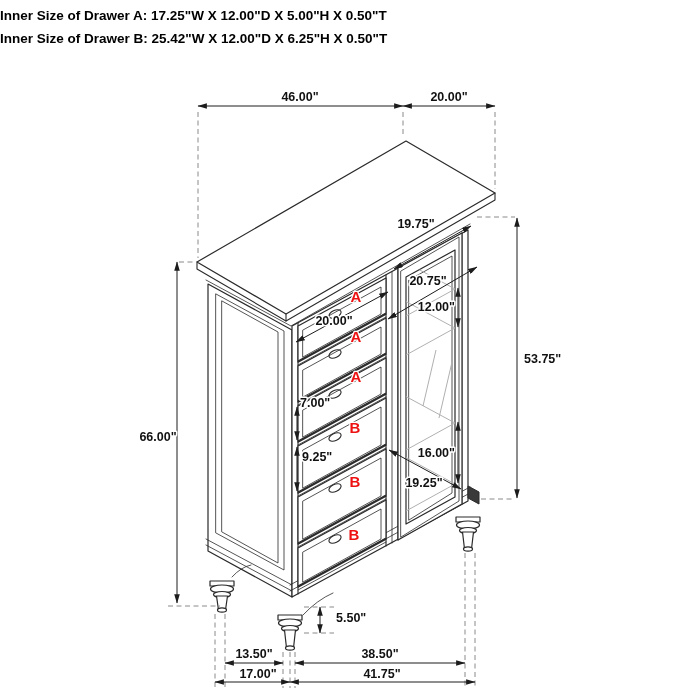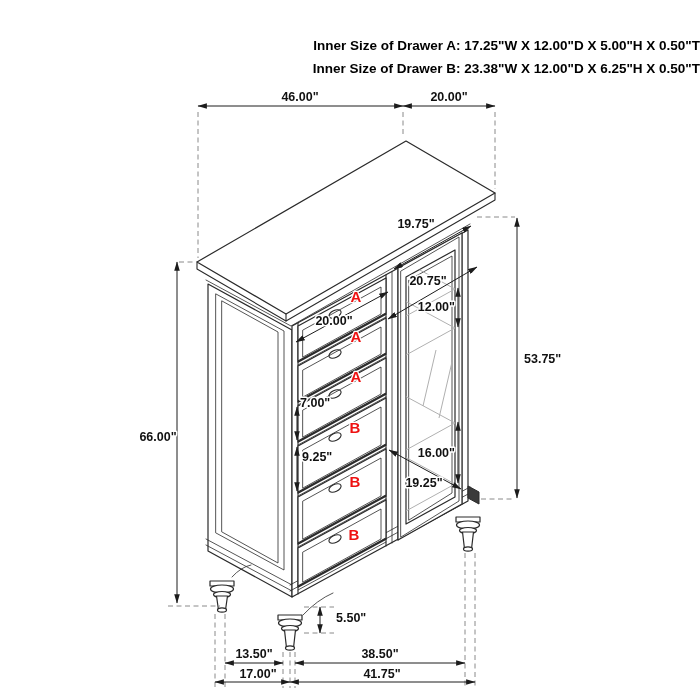--- a/index.html
+++ b/index.html
@@ -1,19 +1,19 @@
 <!DOCTYPE html>
 <html><head>
 <meta charset="utf-8">
 <style>
   html,body{margin:0;padding:0;background:#fff;}
   .stage{position:relative;width:700px;height:700px;background:#fff;overflow:hidden;
          font-family:"Liberation Sans",sans-serif;}
-  .hdr{position:absolute;top:5px;left:0;width:100%;text-align:right;
-       font-weight:bold;font-size:13.5px;color:#000;line-height:1.7;margin-top:30px;}
+  .hdr{position:absolute;top:5px;left:0;width:100%;text-align:left;
+       font-weight:bold;font-size:13.5px;color:#000;line-height:1.7;}
   svg{position:absolute;top:0;left:0;}
   .ln{fill:none;stroke:#2a2a2a;stroke-width:1.1;stroke-linejoin:round;stroke-linecap:round;}
   .lnf{fill:#ffffff;stroke:#2a2a2a;stroke-width:1.2;stroke-linejoin:round;}
   .thin{stroke-width:0.8;}
   .rail{stroke-width:1.5;}
   .dim{fill:none;stroke:#1c1c1c;stroke-width:1;marker-start:url(#ah);marker-end:url(#ah);}
   .dsh{fill:none;stroke:#8a8a8a;stroke-width:1;stroke-dasharray:5 3.5;}
   .shf{fill:none;stroke:#b0b0b0;stroke-width:1;}
   .dark{fill:#3a3a3a;stroke:#2a2a2a;stroke-width:1;}
   .dtx{font-family:"Liberation Sans",sans-serif;font-weight:bold;font-size:12.5px;fill:#111;
@@ -21,21 +21,21 @@
   .rtx{font-family:"Liberation Sans",sans-serif;font-weight:bold;font-size:15px;fill:#ee1111;
        paint-order:stroke;stroke:#ffffff;stroke-width:2.5px;}
 </style>
 </head>
 <body>
 
 <div class="stage">
 
   <div class="hdr">
     <div>Inner Size of Drawer A: 17.25"W X 12.00"D X 5.00"H X 0.50"T</div>
-    <div>Inner Size of Drawer B: 23.38"W X 12.00"D X 6.25"H X 0.50"T</div>
+    <div>Inner Size of Drawer B: 25.42"W X 12.00"D X 6.25"H X 0.50"T</div>
   </div>
 
   <svg width="700" height="700" viewBox="0 0 700 700">
     <defs>
       <marker id="ah" viewBox="0 0 10 6" refX="9.5" refY="3" markerWidth="9.5" markerHeight="5.6" orient="auto-start-reverse" markerUnits="userSpaceOnUse">
         <path d="M0,0 L10,3 L0,6 Z" fill="#1c1c1c"></path>
       </marker>
       <clipPath id="glassClip">
           <polygon points="406,277 455,250 455,497 406,524"></polygon>
         </clipPath>

